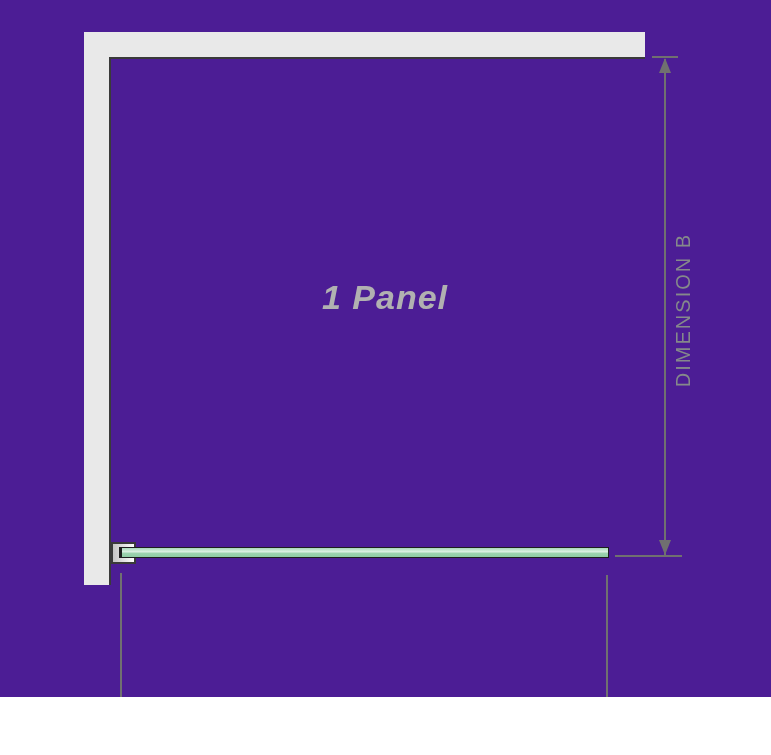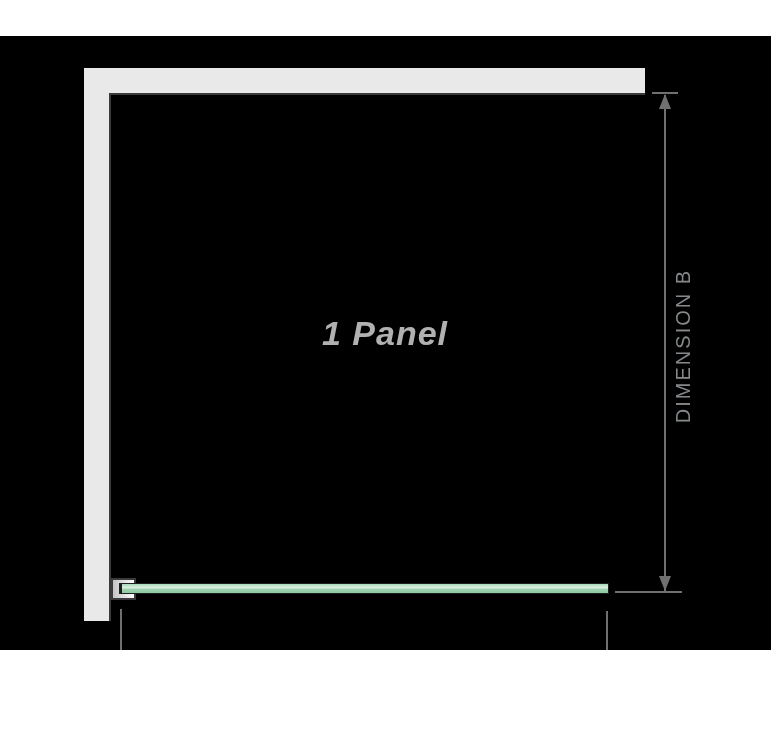--- a/index.html
+++ b/index.html
@@ -1,20 +1,19 @@
 <!DOCTYPE html>
 <html><head>
 <meta charset="utf-8">
 <style>
   html,body { margin:0; padding:0; background:#ffffff; }
   #stage {
-    position:relative; width:771px; height:614px;
-    background:#000000; overflow:hidden;
+    position:relative; width:771px; height:697px;
+    background:#4c1d95; overflow:hidden;
     font-family:"Liberation Sans", sans-serif;
-    margin-top:36px;
   }
   .abs { position:absolute; }
 
   
   .wall { background:#e9e9e9; }
   #wall-top  { left:84px;  top:32px; width:561px; height:25px; }
   #wall-left { left:84px;  top:32px; width:25px;  height:553px; }
 
   
   .outline { background:#3a3a3a; }

